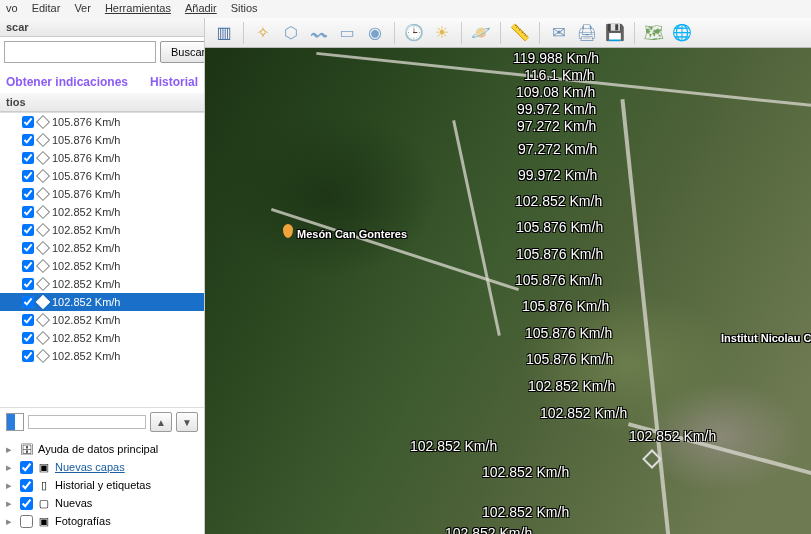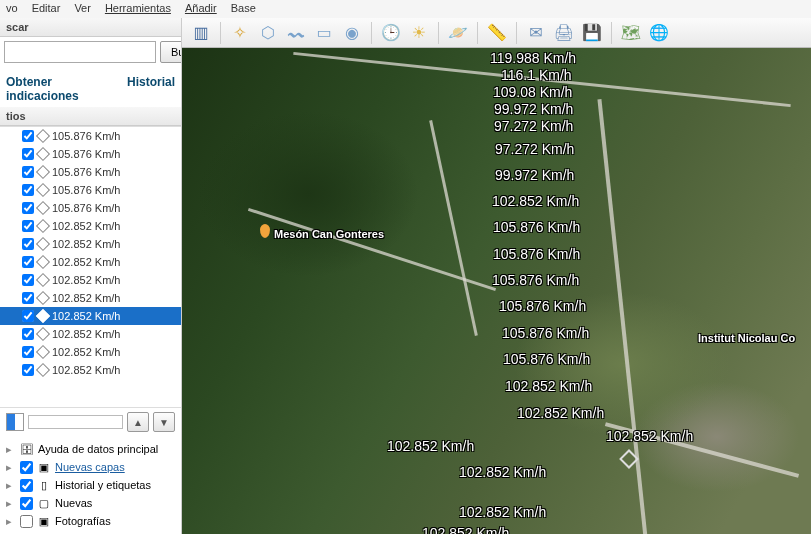--- a/index.html
+++ b/index.html
@@ -1,28 +1,28 @@
 <!DOCTYPE html>
 <html><head>
 <meta charset="utf-8">
 <style>
 * { margin: 0; padding: 0; box-sizing: border-box; font-family: Tahoma, Arial, sans-serif; font-size: 11px; }
 body { width: 811px; height: 534px; overflow: hidden; background: #fff; display: flex; flex-direction: column; }
 .menubar { height: 18px; background: #f5f5f5; display: flex; gap: 14px; padding: 2px 6px; color: #333; }
 .menubar span { cursor: pointer; }
 .app-body { flex: 1; display: flex; overflow: hidden; }
-.sidebar { width: 182px; background: #fff; border-right: 1px solid #ccc; display: flex; flex-direction: column; overflow: hidden; }
+.sidebar { width: 205px; background: #fff; border-right: 1px solid #ccc; display: flex; flex-direction: column; overflow: hidden; }
 .panel-header { background: linear-gradient(#f7f7f7,#e8e8e8); border-bottom: 1px solid #ccc; padding: 3px 6px; font-weight: bold; color: #444; }
 .search-panel { padding: 4px; }
 .search-row { display: flex; gap: 4px; margin-bottom: 4px; }
 .search-input { flex: 1; border: 1px solid #aaa; height: 22px; padding: 0 4px; }
 .search-btn { background: linear-gradient(#fdfdfd,#e6e6e6); border: 1px solid #999; border-radius: 2px; padding: 2px 10px; cursor: pointer; }
 .hint { color: #999; font-size: 10px; white-space: nowrap; overflow: hidden; }
 .links-row { display: flex; justify-content: space-between; padding: 4px 6px; }
-.links-row a { color: #0c4a6e; text-decoration: none; font-weight: bold; cursor: pointer; font-size: 12px; }
+.links-row a { color: #8b5cf6; text-decoration: none; font-weight: bold; cursor: pointer; font-size: 12px; }
 .places-list { flex: 1; overflow-y: auto; border-top: 1px solid #ddd; }
 .place-item { display: flex; align-items: center; gap: 4px; padding: 1px 6px 1px 22px; height: 18px; white-space: nowrap; color: #333; cursor: pointer; }
 .place-item.selected { background: #1a6fc8; color: #fff; }
 .place-item input[type=checkbox] { width: 12px; height: 12px; }
 .diamond { width: 10px; height: 10px; transform: rotate(45deg); border: 1px solid #888; background: #fff; flex-shrink: 0; }
 .place-item.selected .diamond { border-color: #fff; }
 .ctrl-row { display: flex; justify-content: space-between; align-items: center; padding: 4px 6px; border-top: 1px solid #ddd; gap: 4px; }
 .slider-box { width: 18px; height: 18px; border: 1px solid #999; background: linear-gradient(90deg,#2a7de0 50%,#fff 50%); }
 .slider-track { flex: 1; height: 14px; border: 1px solid #bbb; }
 .arrow-btn { width: 22px; height: 20px; background: linear-gradient(#fdfdfd,#e4e4e4); border: 1px solid #999; border-radius: 2px; display: flex; align-items: center; justify-content: center; cursor: pointer; color: #555; font-size: 10px; }
@@ -50,21 +50,21 @@
 </style>
 </head>
 <body>
 
 <div class="menubar" id="menubar">
     <span>vo</span>
     <span>Editar</span>
     <span>Ver</span>
     <span style="text-decoration: underline;">Herramientas</span>
     <span style="text-decoration: underline;">Añadir</span>
-    <span>Base</span>
+    <span>Sitios</span>
   </div>
 
 <div class="app-body">
   <div class="sidebar">
 
     <div class="panel-header">scar</div>
     <div class="search-panel">
       <div class="search-row">
         <input class="search-input" placeholder="" style="">
         <button class="search-btn">Buscar</button>

